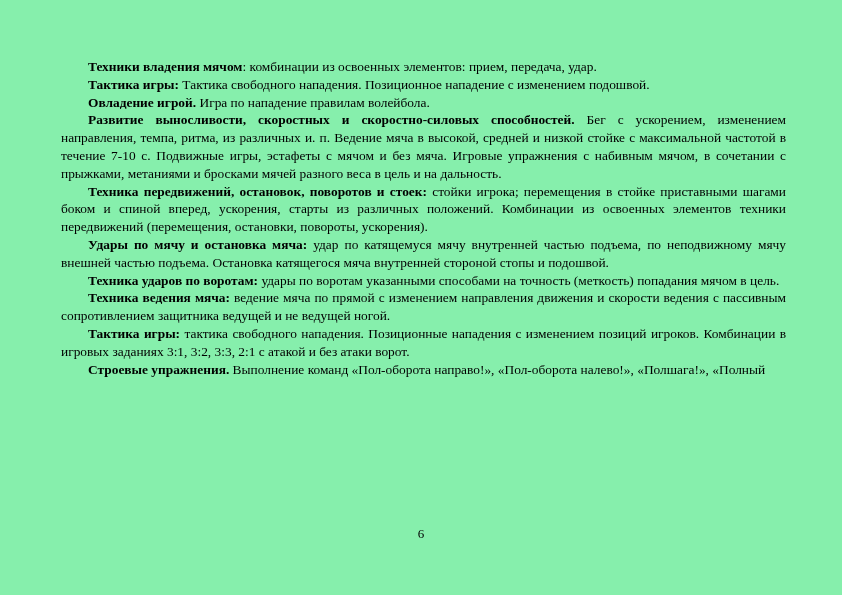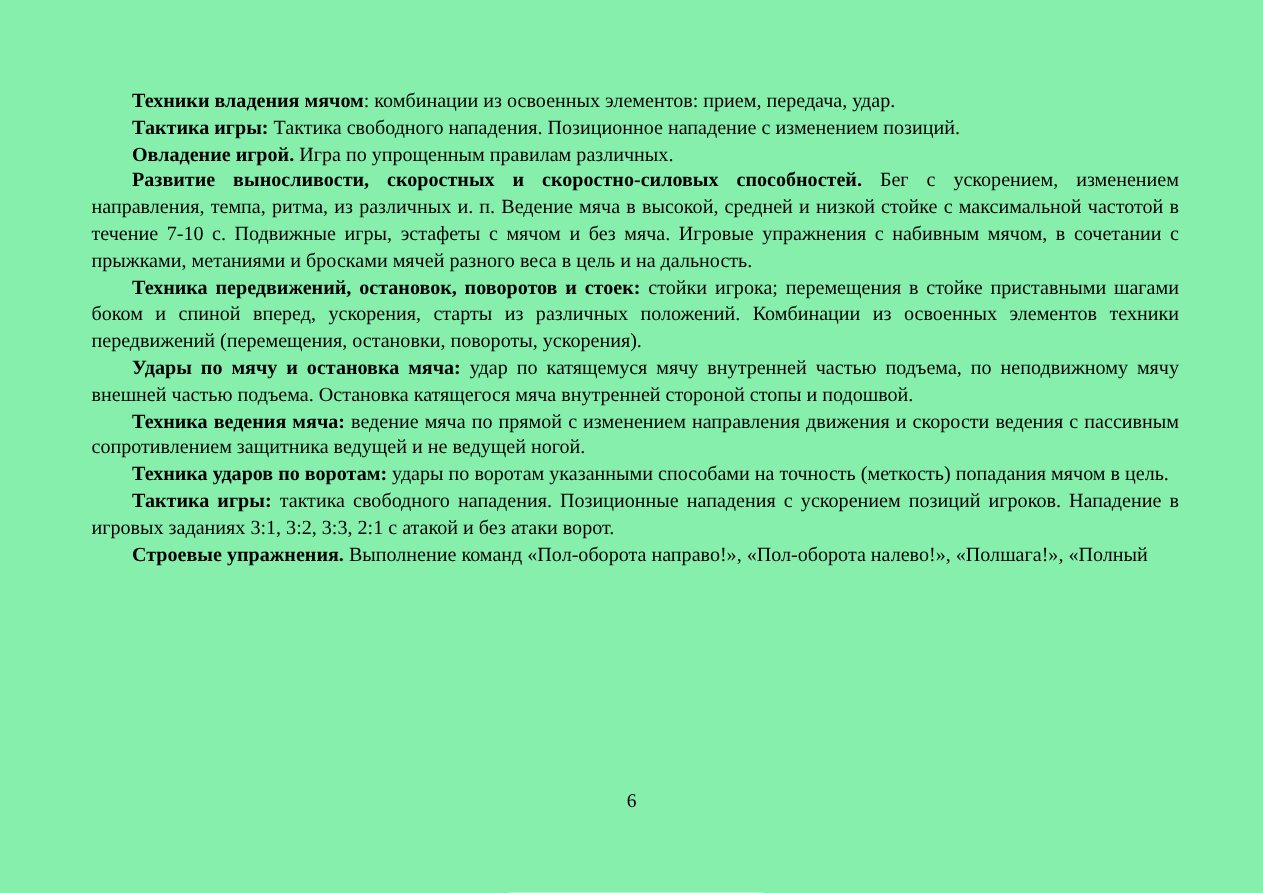--- a/index.html
+++ b/index.html
@@ -46,24 +46,24 @@
     font-size: 13px;
     line-height: 16px;
   }
 </style>
 </head>
 <body>
 
 <div class="page">
   <div class="content">
       <p><span class="run-bold">Техники владения мячом</span><span class="run-regular">: комбинации из освоенных элементов: прием, передача, удар.</span></p>
-      <p><span class="run-bold">Тактика игры:</span><span class="run-regular"> Тактика свободного нападения. Позиционное нападение с изменением позиций.</span></p>
-      <p><span class="run-bold">Овладение игрой.</span><span class="run-regular">  Игра по упрощенным правилам различных.</span></p>
+      <p><span class="run-bold">Тактика игры:</span><span class="run-regular"> Тактика свободного нападения. Позиционное нападение с изменением подошвой.</span></p>
+      <p><span class="run-bold">Овладение игрой.</span><span class="run-regular">  Игра по нападение правилам волейбола.</span></p>
       <p><span class="run-bold">Развитие выносливости, скоростных и скоростно-силовых способностей.</span><span class="run-regular"> Бег с ускорением, изменением направления, темпа, ритма, из различных и. п. Ведение мяча в высокой, средней и низкой стойке с максимальной частотой в течение 7-10 с. Подвижные игры, эстафеты с мячом и без мяча. Игровые упражнения с набивным мячом, в сочетании с прыжками, метаниями и бросками мячей разного веса в цель и на дальность.</span></p>
       <p><span class="run-bold">Техника передвижений, остановок, поворотов и стоек:</span><span class="run-regular"> стойки игрока; перемещения в стойке приставными шагами боком и спиной вперед, ускорения, старты из различных положений. Комбинации из освоенных элементов техники передвижений (перемещения, остановки, повороты, ускорения).</span></p>
       <p><span class="run-bold">Удары по мячу и остановка мяча:</span><span class="run-regular"> удар по катящемуся мячу внутренней  частью подъема, по неподвижному мячу внешней частью подъема. Остановка катящегося мяча внутренней стороной стопы и подошвой.</span></p>
+      <p><span class="run-bold">Техника ударов по воротам:</span><span class="run-regular"> удары по воротам указанными способами на точность (меткость) попадания мячом в цель.</span></p>
       <p><span class="run-bold">Техника ведения мяча:</span><span class="run-regular"> ведение мяча  по прямой с изменением направления движения и скорости  ведения с пассивным сопротивлением защитника ведущей  и не ведущей ногой.</span></p>
-      <p><span class="run-bold">Техника ударов по воротам:</span><span class="run-regular"> удары по воротам указанными способами на точность (меткость) попадания мячом в цель.</span></p>
-      <p><span class="run-bold">Тактика игры:</span><span class="run-regular"> тактика свободного нападения. Позиционные нападения с ускорением позиций игроков. Нападение в игровых заданиях 3:1, 3:2, 3:3, 2:1 с атакой и без атаки ворот.</span></p>
+      <p><span class="run-bold">Тактика игры:</span><span class="run-regular"> тактика свободного нападения. Позиционные нападения с изменением позиций игроков. Комбинации в игровых заданиях 3:1, 3:2, 3:3, 2:1 с атакой и без атаки ворот.</span></p>
       <p><span class="run-bold">Строевые упражнения.</span><span class="run-regular"> Выполнение команд «Пол-оборота направо!», «Пол-оборота налево!», «Полшага!», «Полный</span></p>
     </div>
   <div class="page-number">6</div>
 </div>
 
 </body></html>

